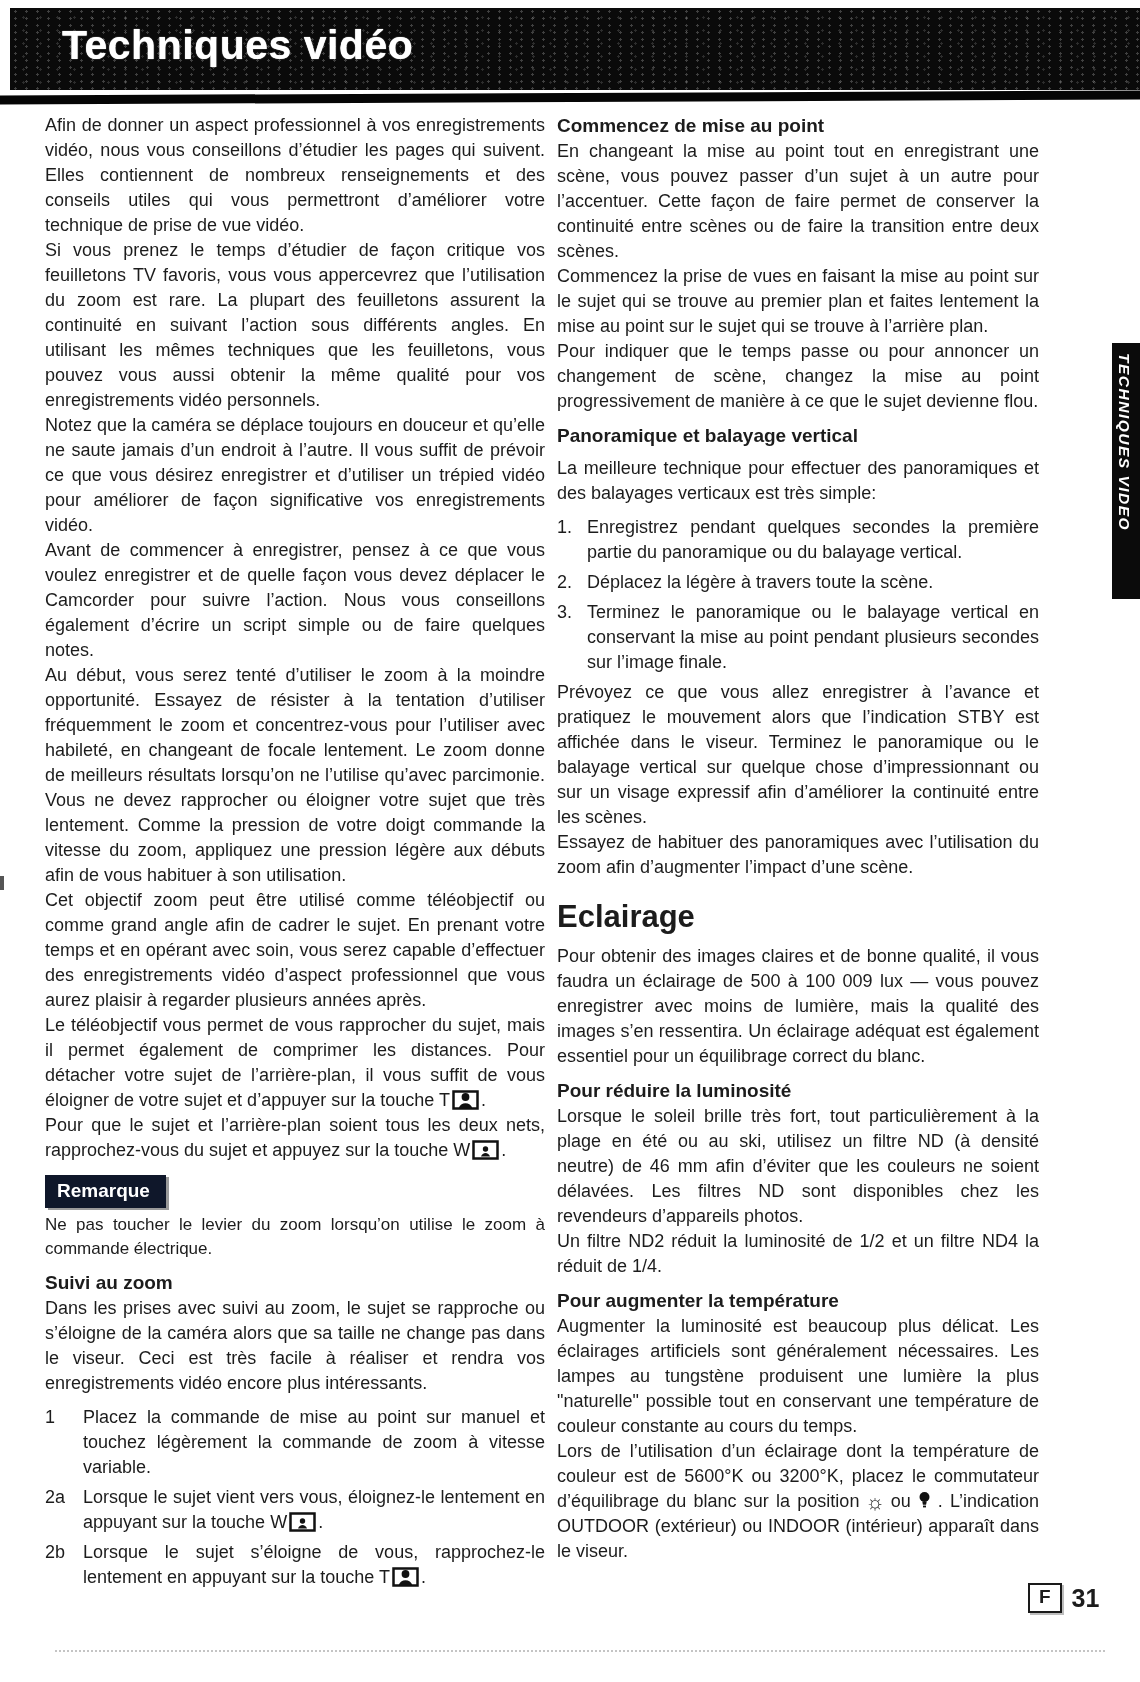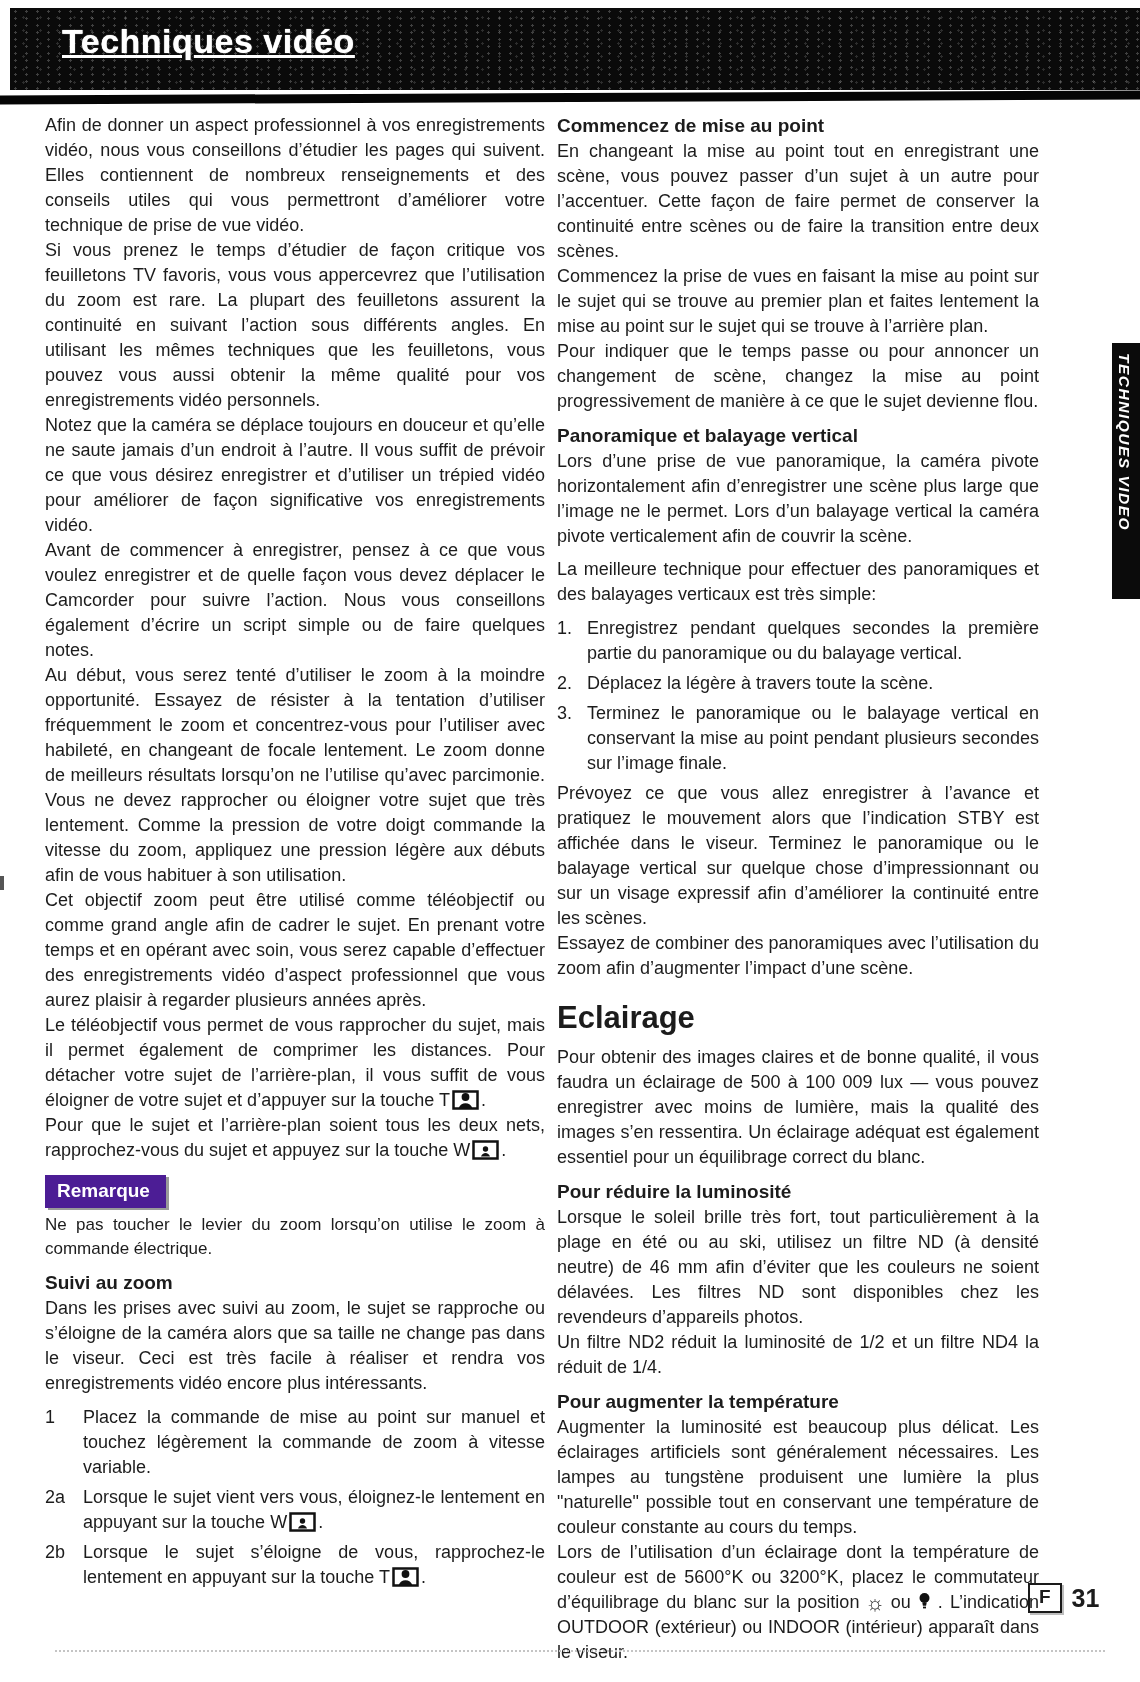--- a/index.html
+++ b/index.html
@@ -12,40 +12,39 @@
   .header-bar{
     position:absolute;left:10px;top:8px;width:1130px;height:82px;
     background:#0a0a0a;
     background-image:
       radial-gradient(circle, rgba(255,255,255,.22) 0 1px, transparent 1.4px),
       radial-gradient(circle, rgba(255,255,255,.14) 0 1px, transparent 1.4px);
     background-size:11px 7px, 17px 13px;
     background-position:0 0, 5px 3px;
   }
   .header-title{
-    position:absolute;left:52px;top:14px;color:#fff;font-size:34px;
+    position:absolute;left:52px;top:14px;color:#fff;font-size:41px;
     font-weight:bold;letter-spacing:.5px;white-space:nowrap;
     text-shadow:0 0 1px #fff;
-    text-decoration:underline;
   }
   .divider{
     position:absolute;left:0;top:93px;width:1140px;height:9px;background:#050505;
     transform:rotate(-.25deg);
   }
   
   .col{position:absolute;top:113px;font-size:18px;line-height:25px;}
   .col-left{left:45px;width:500px;}
   .col-right{left:557px;width:482px;}
   .col p{margin:0;text-align:justify;}
   .subhead{font-weight:bold;font-size:19px;margin:9px 0 1px;}
   .h-zoom{font-weight:bold;font-size:27px;line-height:31px;margin:12px 0 6px;letter-spacing:-.2px;}
   .h-eclairage{font-weight:bold;font-size:31px;line-height:34px;margin:20px 0 10px;}
   
   .note-label{
-    display:inline-block;background:#4c1d95;color:#fff;font-weight:bold;
+    display:inline-block;background:#0f172a;color:#fff;font-weight:bold;
     font-size:19px;padding:3px 16px 5px 12px;margin:12px 0 5px;
     box-shadow:3px 2px 0 #9a9a9a;
   }
   .note-text{font-size:17px;line-height:24px;}
   
   .steps{margin-top:9px;}
   .step{display:flex;margin:0 0 5px;}
   .step .n{flex:none;}
   .col-left .step .n{width:38px;}
   .col-right .step .n{width:30px;}
@@ -137,40 +136,39 @@
     </div>
   </div>
 
   <div class="col col-right">
     <div class="subhead" style="margin-top:0">Commencez de mise au point</div>
     <p>En changeant la mise au point tout en enregistrant une scène, vous pouvez passer d’un sujet à un autre pour l’accentuer. Cette façon de faire permet de conserver la continuité entre scènes ou de faire la transition entre deux scènes.</p>
     <p>Commencez la prise de vues en faisant la mise au point sur le sujet qui se trouve au premier plan et faites lentement la mise au point sur le sujet qui se trouve à l’arrière plan.</p>
     <p>Pour indiquer que le temps passe ou pour annoncer un changement de scène, changez la mise au point progressivement de manière à ce que le sujet devienne flou.</p>
 
     <div class="subhead">Panoramique et balayage vertical</div>
-    <p>Lors d’une prise de vue panoramique, la caméra pivote horizontalement afin d’enregistrer une scène plus large que l’image ne le permet. Lors d’un balayage vertical la caméra pivote verticalement afin de couvrir la scène.</p>
     <p style="margin-top:8px">La meilleure technique pour effectuer des panoramiques et des balayages verticaux est très simple:</p>
 
     <div class="steps">
       <div class="step">
         <span class="n">1.</span>
         <span class="b">Enregistrez pendant quelques secondes la première partie du panoramique ou du balayage vertical.</span>
       </div>
       <div class="step">
         <span class="n">2.</span>
         <span class="b">Déplacez la légère à travers toute la scène.</span>
       </div>
       <div class="step">
         <span class="n">3.</span>
         <span class="b">Terminez le panoramique ou le balayage vertical en conservant la mise au point pendant plusieurs secondes sur l’image finale.</span>
       </div>
     </div>
 
     <p>Prévoyez ce que vous allez enregistrer à l’avance et pratiquez le mouvement alors que l’indication STBY est affichée dans le viseur. Terminez le panoramique ou le balayage vertical sur quelque chose d’impressionnant ou sur un visage expressif afin d’améliorer la continuité entre les scènes.</p>
-    <p>Essayez de combiner des panoramiques avec l’utilisation du zoom afin d’augmenter l’impact d’une scène.</p>
+    <p>Essayez de habituer des panoramiques avec l’utilisation du zoom afin d’augmenter l’impact d’une scène.</p>
 
     <div class="h-eclairage">Eclairage</div>
     <p>Pour obtenir des images claires et de bonne qualité, il vous faudra un éclairage de 500 à 100 009 lux — vous pouvez enregistrer avec moins de lumière, mais la qualité des images s’en ressentira. Un éclairage adéquat est également essentiel pour un équilibrage correct du blanc.</p>
 
     <div class="subhead">Pour réduire la luminosité</div>
     <p>Lorsque le soleil brille très fort, tout particulièrement à la plage en été ou au ski, utilisez un filtre ND (à densité neutre) de 46 mm afin d’éviter que les couleurs ne soient délavées. Les filtres ND sont disponibles chez les revendeurs d’appareils photos.</p>
     <p>Un filtre ND2 réduit la luminosité de 1/2 et un filtre ND4 la réduit de 1/4.</p>
 
     <div class="subhead">Pour augmenter la température</div>
     <p>Augmenter la luminosité est beaucoup plus délicat. Les éclairages artificiels sont généralement nécessaires. Les lampes au tungstène produisent une lumière la plus "naturelle" possible tout en conservant une température de couleur constante au cours du temps.</p>

